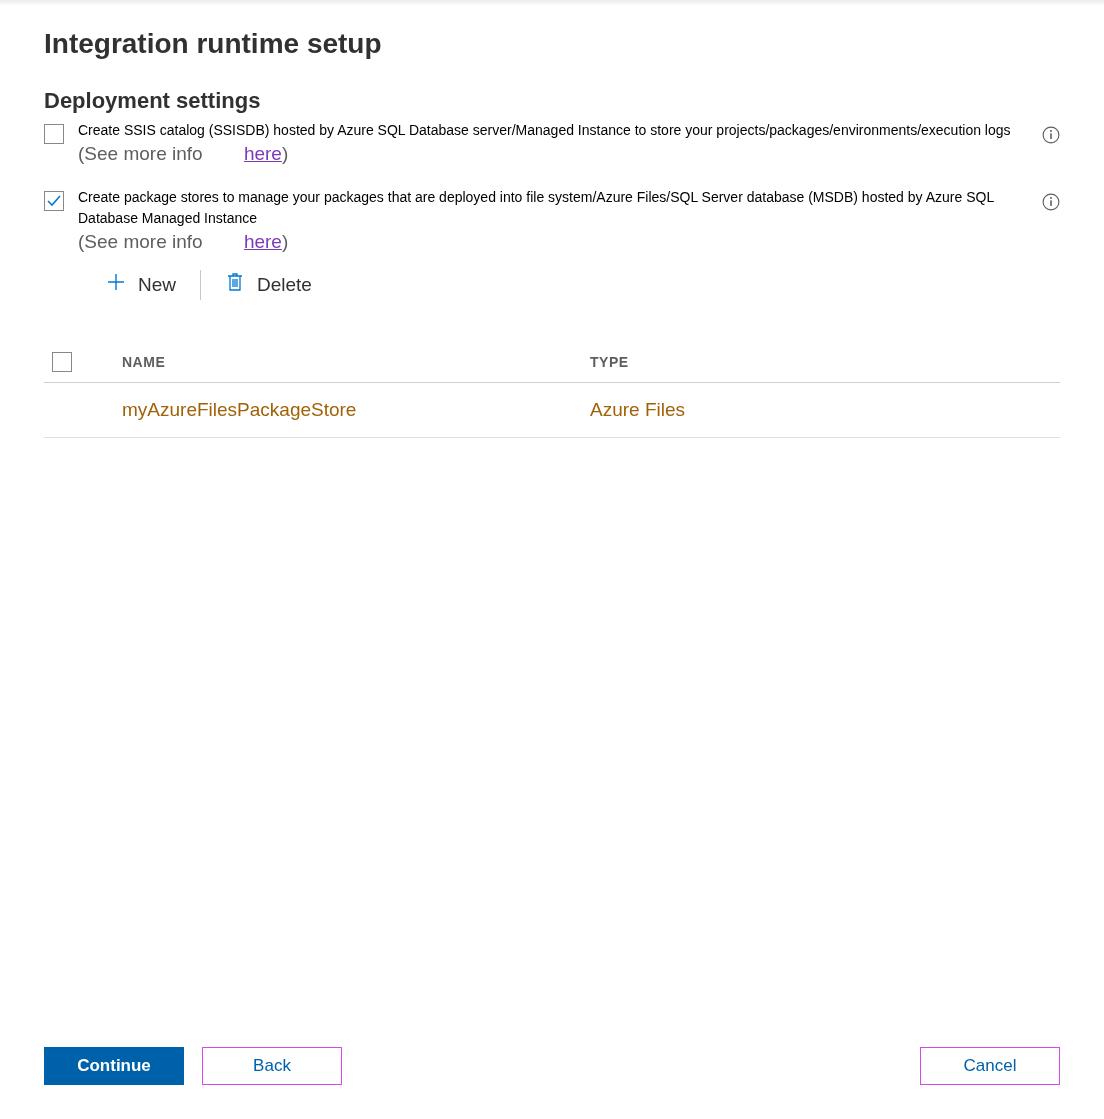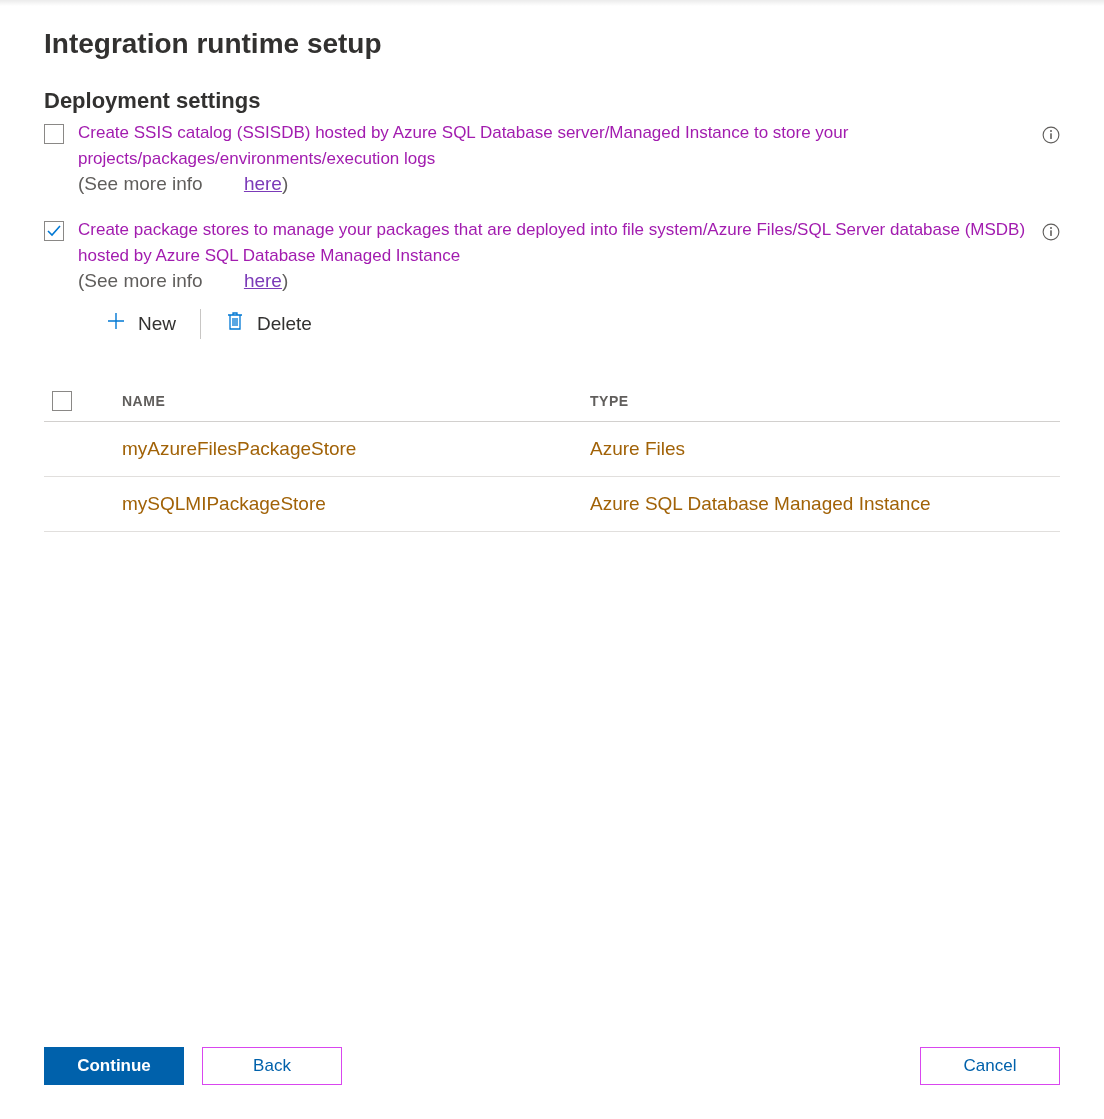--- a/index.html
+++ b/index.html
@@ -52,23 +52,23 @@
     cursor: pointer;
     display: flex;
     align-items: center;
     justify-content: center;
     background: #fff;
   }
   .checkbox.checked svg { display: block; }
   .checkbox svg { display: none; }
   .option-text {
     flex: 1;
-    font-size: 17px;
+    font-size: 14px;
     line-height: 1.5;
-    color: #a21caf;
+    color: #000000;
   }
   .see-more {
     color: #605e5c;
     font-size: 19px;
     margin-top: 2px;
   }
   .see-more a {
     color: #7b3ab8;
     text-decoration: underline;
     cursor: pointer;
@@ -240,25 +240,20 @@
           <div class="header-checkbox"></div>
         </div>
       <div class="th-name">NAME</div>
       <div class="th-type">TYPE</div>
     </div>
     <div class="row">
       <div class="c-check"></div>
       <div class="c-name">myAzureFilesPackageStore</div>
       <div class="c-type">Azure Files</div>
     </div>
-    <div class="row">
-      <div class="c-check"></div>
-      <div class="c-name">mySQLMIPackageStore</div>
-      <div class="c-type">Azure SQL Database Managed Instance</div>
-    </div>
   </div>
 
   <div class="footer">
     <button class="btn primary">Continue</button>
     <button class="btn">Back</button>
     <div class="footer-spacer"></div>
     <button class="btn">Cancel</button>
   </div>
 </div>
 

